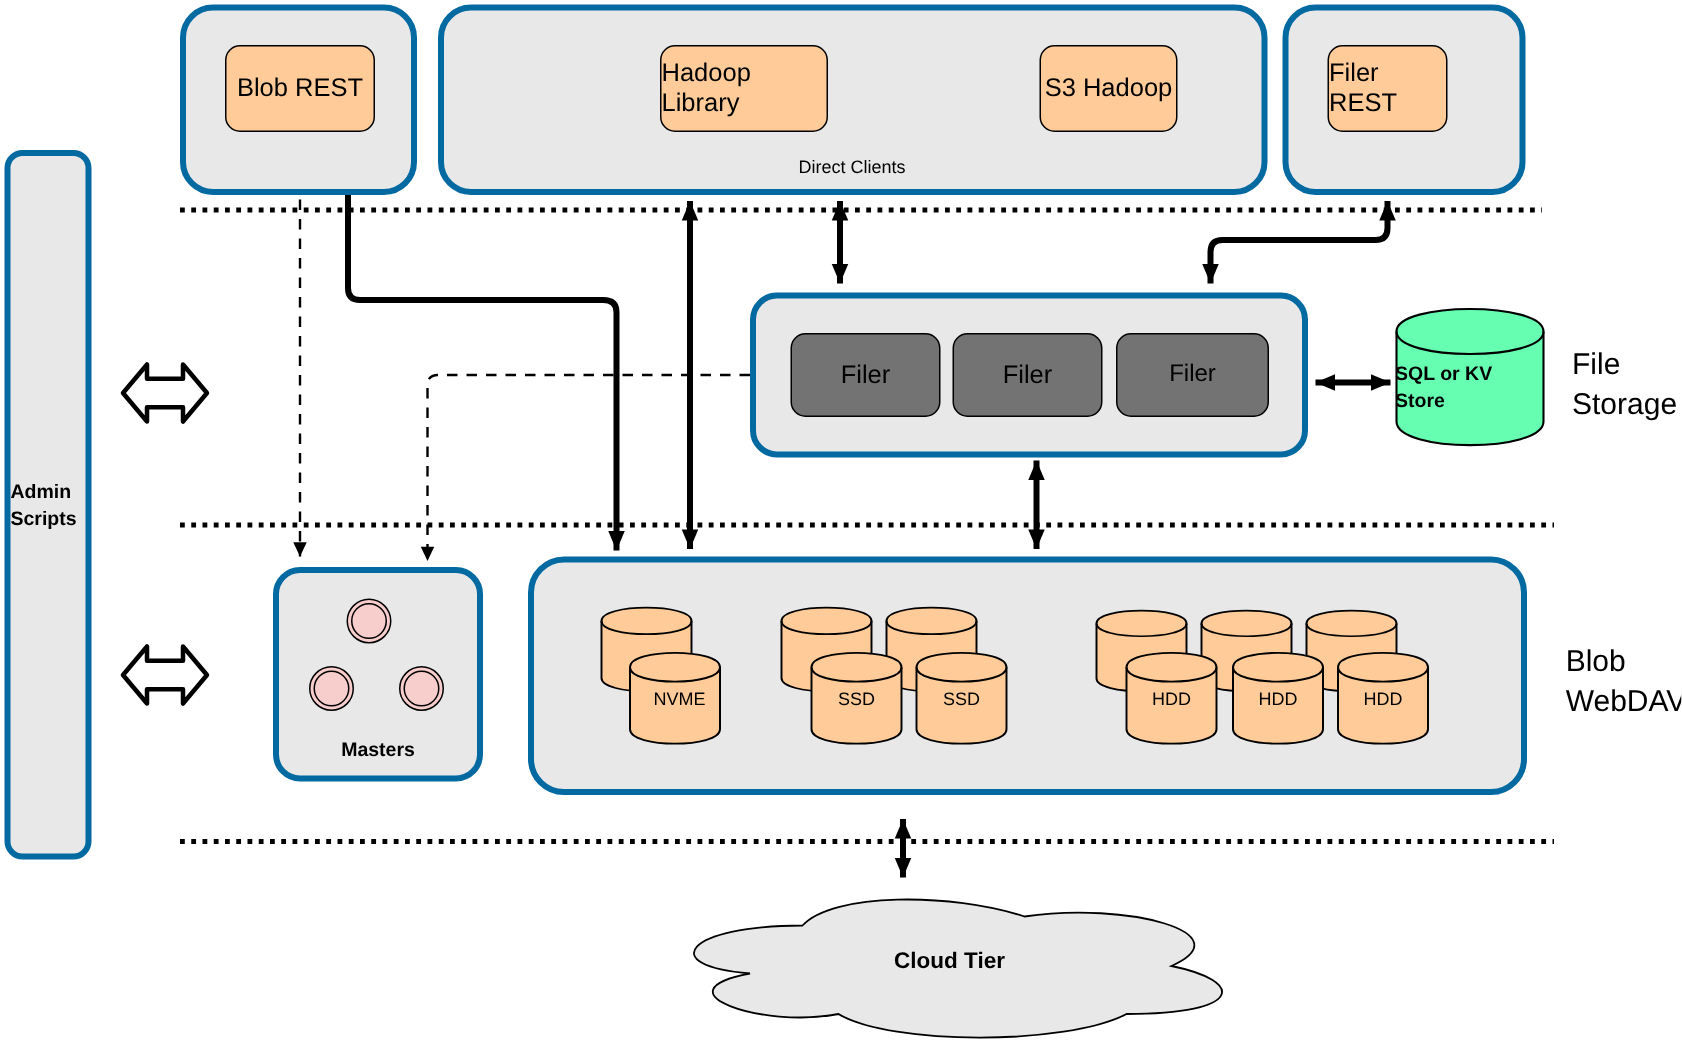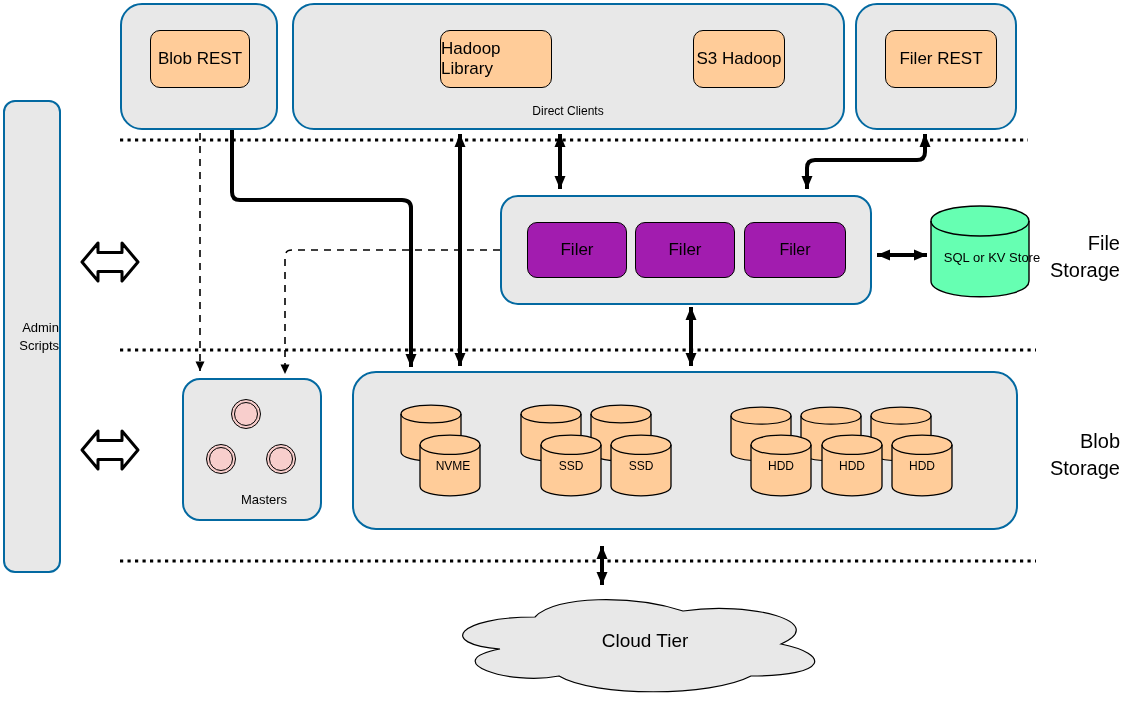--- a/index.html
+++ b/index.html
@@ -1,24 +1,24 @@
 <!DOCTYPE html>
 <html><head>
 <meta charset="utf-8">
 <style>
   html,body{margin:0;padding:0;background:#fff;}
   .canvas{position:relative;width:1121px;height:701px;background:#fff;overflow:hidden;
           font-family:"Liberation Sans","DejaVu Sans",sans-serif;color:#000;}
-  .panel{position:absolute;background:#E8E8E8;border:2px solid #0369a1;box-sizing:border-box;}
+  .panel{position:absolute;background:#E8E8E8;border:4px solid #0369a1;box-sizing:border-box;}
   .r22{border-radius:22px;} .r18{border-radius:18px;} .r24{border-radius:24px;} .r12{border-radius:12px;}
   .node{position:absolute;background:#FFCC99;border:1px solid #000;border-radius:10px;
         display:flex;align-items:center;justify-content:center;font-size:17px;box-sizing:border-box;}
-  .green{background:#a21caf;}
-  .lbl{position:absolute;display:flex;align-items:center;justify-content:center;text-align:right;line-height:1.35;}
-  .bold{font-weight:normal;padding-left:12px;}
+  .green{background:#737373;}
+  .lbl{position:absolute;display:flex;align-items:center;justify-content:center;text-align:left;line-height:1.35;}
+  .bold{font-weight:bold;}
   .fs12{font-size:12px;} .fs13{font-size:13px;} .fs15{font-size:20px;} .fs16{font-size:16px;}
   .cyl{position:absolute;color:#FFCC99;overflow:visible;}
   .cyl-label{position:absolute;text-align:center;font-size:12px;}
   .circle{position:absolute;width:30px;height:30px;border-radius:50%;background:#F8CECC;
           border:1px solid #000;box-sizing:border-box;}
   .circle-ring{position:absolute;inset:2px;border-radius:50%;border:1px solid #000;}
   .edges{position:absolute;left:0;top:0;pointer-events:none;}
 </style>
 </head>
 <body>
@@ -38,21 +38,21 @@
 
   <div class="panel r22" style="left:120px;top:3px;width:158px;height:127px;"></div>
   <div class="node" style="left:150px;top:30px;width:100px;height:58px;">Blob REST</div>
 
   <div class="panel r22" style="left:292px;top:3px;width:553px;height:127px;"></div>
   <div class="node" style="left:440px;top:30px;width:112px;height:58px;">Hadoop Library</div>
   <div class="node" style="left:693px;top:30px;width:92px;height:58px;">S3 Hadoop</div>
   <div class="lbl fs12" style="left:468px;top:102px;width:200px;height:18px;">Direct Clients</div>
 
   <div class="panel r22" style="left:855px;top:3px;width:162px;height:127px;"></div>
-  <div class="node" style="left:885px;top:30px;width:112px;height:58px;">Filer REST</div>
+  <div class="node" style="left:885px;top:30px;width:80px;height:58px;">Filer REST</div>
 
   <div class="panel r18" style="left:500px;top:195px;width:372px;height:110px;"></div>
   <div class="node green" style="left:527px;top:222px;width:100px;height:56px;">Filer</div>
   <div class="node green" style="left:635px;top:222px;width:100px;height:56px;">Filer</div>
   <div class="node green fs16" style="left:744px;top:222px;width:102px;height:56px;">Filer</div>
 
   <svg class="cyl" style="left:930px;top:205px;color:#66FFB2;" width="100" height="93">
     <path d="M1 16 C1 -4 99 -4 99 16 L99 76 C99 97 1 97 1 76 Z" fill="currentColor" stroke="#000" stroke-width="1.4"></path>
     <path d="M1 16 C1 36 99 36 99 16" fill="none" stroke="#000" stroke-width="1.4"></path>
   </svg>
@@ -111,26 +111,26 @@
   <div class="cyl-label" style="left:750px;top:459px;width:62px;">HDD</div>
   <svg class="cyl" style="left:821px;top:434px;" width="62" height="63">
       <use href="#cyl-shape" width="62" height="63"></use>
     </svg>
   <div class="cyl-label" style="left:821px;top:459px;width:62px;">HDD</div>
   <svg class="cyl" style="left:891px;top:434px;" width="62" height="63">
       <use href="#cyl-shape" width="62" height="63"></use>
     </svg>
   <div class="cyl-label" style="left:891px;top:459px;width:62px;">HDD</div>
 
-  <div class="lbl fs15" style="left:1048px;top:433px;width:72px;height:44px;">Blob Storage</div>
+  <div class="lbl fs15" style="left:1048px;top:433px;width:72px;height:44px;">Blob WebDAV</div>
 
   <svg style="position:absolute;left:437px;top:590px;overflow:visible;" width="393" height="107">
     <path d="M98 27 C20 27 0 54 63 59 C0 71 71 96 122 86 C157 107 274 107 314 86 C393 86 393 64 344 54 C393 32 314 11 246 21 C197 5 118 5 98 27 Z" fill="#E8E8E8" stroke="#000" stroke-width="1.2"></path>
   </svg>
-  <div class="lbl bold" style="left:553px;top:632px;width:160px;height:18px;font-size:19px;">Cloud Tier</div>
+  <div class="lbl bold" style="left:553px;top:632px;width:160px;height:18px;font-size:15px;">Cloud Tier</div>
 
   <svg class="edges" width="1121" height="701">
     <defs>
       <marker id="mk" markerUnits="userSpaceOnUse" markerWidth="16" markerHeight="14" viewBox="0 0 16 14" refX="14.5" refY="7" orient="auto-start-reverse">
         <path d="M1.5 1.5 L14.5 7 L1.5 12.5 Z" fill="#000"></path>
       </marker>
       <marker id="mks" markerUnits="userSpaceOnUse" markerWidth="12" markerHeight="11" viewBox="0 0 12 11" refX="10.5" refY="5.5" orient="auto-start-reverse">
         <path d="M1 1 L10.5 5.5 L1 10 Z" fill="#000"></path>
       </marker>
     </defs>

